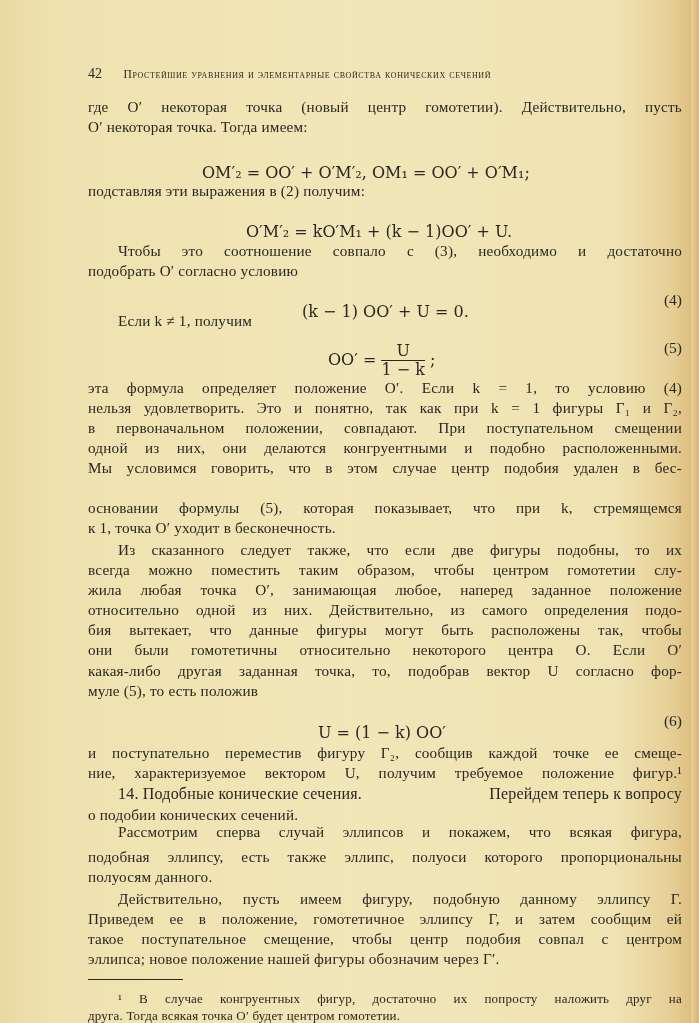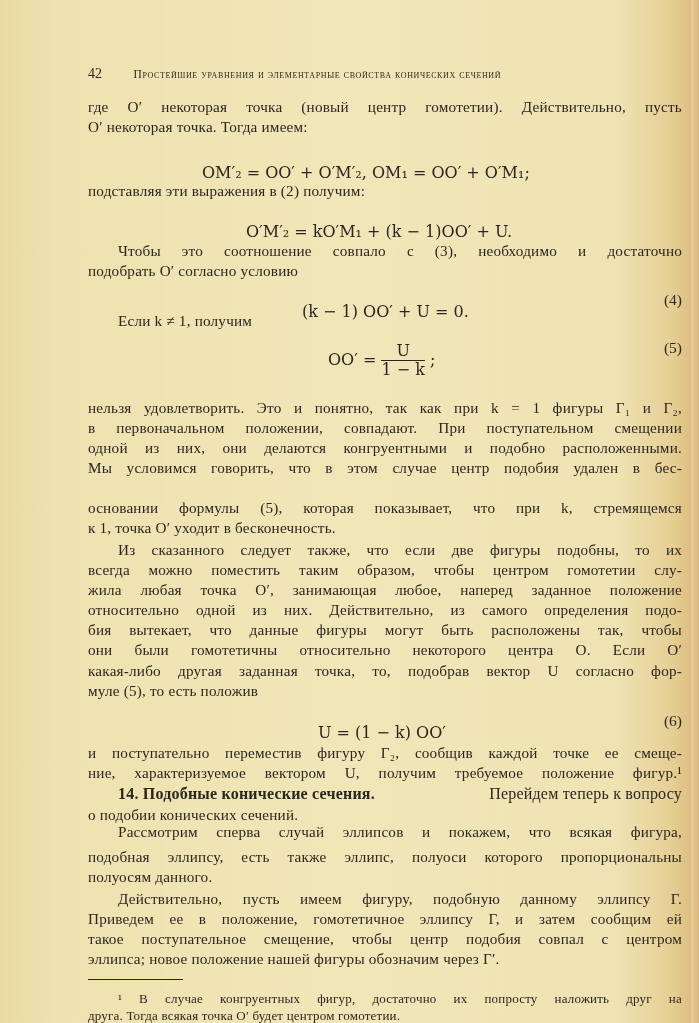--- a/index.html
+++ b/index.html
@@ -18,27 +18,27 @@
     font-size: 15.2px; line-height: 20px; white-space: nowrap;
     letter-spacing: 0.2px;
   }
   .just { text-align: justify; text-align-last: justify; }
   .indent { left: 118px; width: 564px; }
   .header {
     position: absolute; top: 66px; left: 88px; width: 590px;
     font-size: 11.5px; letter-spacing: 0.6px; font-variant: small-caps;
     white-space: nowrap;
   }
-  .header .pnum { font-size: 14px; margin-right: 28px; letter-spacing: 0; font-variant: normal; text-align: center; }
+  .header .pnum { font-size: 14px; margin-right: 18px; letter-spacing: 0; font-variant: normal; text-align: center; }
   .eq { position: absolute; font-size: 16px; line-height: 20px; white-space: nowrap; font-family: "DejaVu Serif", serif; margin-top: 12px; }
   .eqnum { position: absolute; right: 17px; font-size: 15.5px; line-height: 20px; }
   .frac { display: inline-block; vertical-align: middle; text-align: center; }
   .frac .num { display: block; border-bottom: 1px solid #2a2620; padding: 0 4px; line-height: 18px; }
   .frac .den { display: block; line-height: 18px; }
-  .bold { font-weight: bold; text-align: right; }
+  .bold { font-weight: normal; text-align: right; }
   .rule { position: absolute; left: 88px; top: 921px; width: 95px; height: 1px; background: #2a2620; }
   .fn { font-size: 13px; }
   .edge { position: absolute; right: 0; top: 0; width: 8px; height: 1023px; background: linear-gradient(90deg, #e7cf98, #d8b57a); }
 </style>
 </head>
 <body>
 
 <div class="page">
 
   <div class="header">
@@ -66,20 +66,21 @@
   <div class="eq" style="top:330px; left:328px">
     <span>OO′ =</span>
     <span class="frac">
       <span class="num">U</span>
       <span class="den">1 − k</span>
     </span>
     <span>;</span>
   </div>
   <div class="eqnum" style="top:338px">(5)</div>
 
+  <div class="line just" style="top:378px">эта формула определяет положение O′. Если k = 1, то условию (4)</div>
   <div class="line just" style="top:398px">нельзя удовлетворить. Это и понятно, так как при k = 1 фигуры Γ₁ и Γ₂,</div>
   <div class="line just" style="top:418px">в первоначальном положении, совпадают. При поступательном смещении</div>
   <div class="line just" style="top:438px">одной из них, они делаются конгруентными и подобно расположенными.</div>
   <div class="line just" style="top:458px">Мы условимся говорить, что в этом случае центр подобия удален в бес-</div>
   <div class="line just" style="top:498px">основании формулы (5), которая показывает, что при k, стремящемся</div>
   <div class="line" style="top:518px">к 1, точка O′ уходит в бесконечность.</div>
 
   <div class="line indent just" style="top:540px">Из сказанного следует также, что если две фигуры подобны, то их</div>
   <div class="line just" style="top:560px">всегда можно поместить таким образом, чтобы центром гомотетии слу-</div>
   <div class="line just" style="top:580px">жила любая точка O′, занимающая любое, наперед заданное положение</div>

